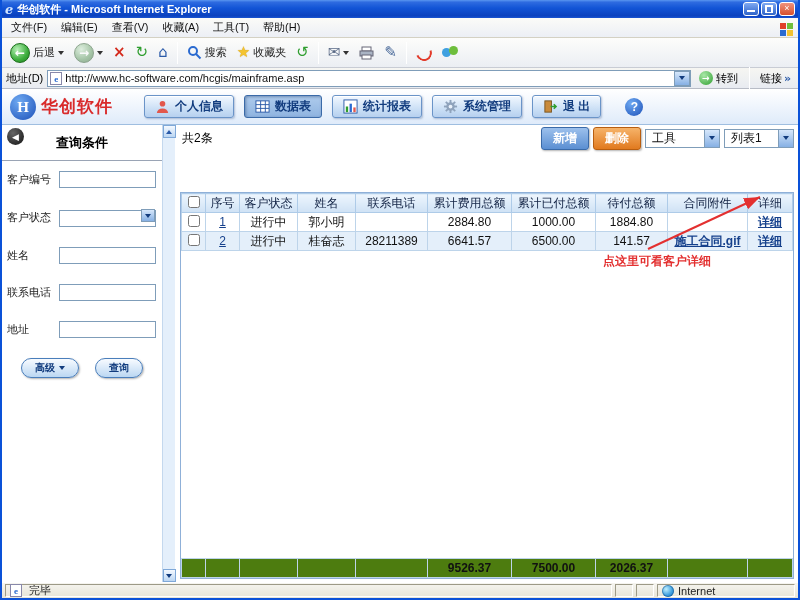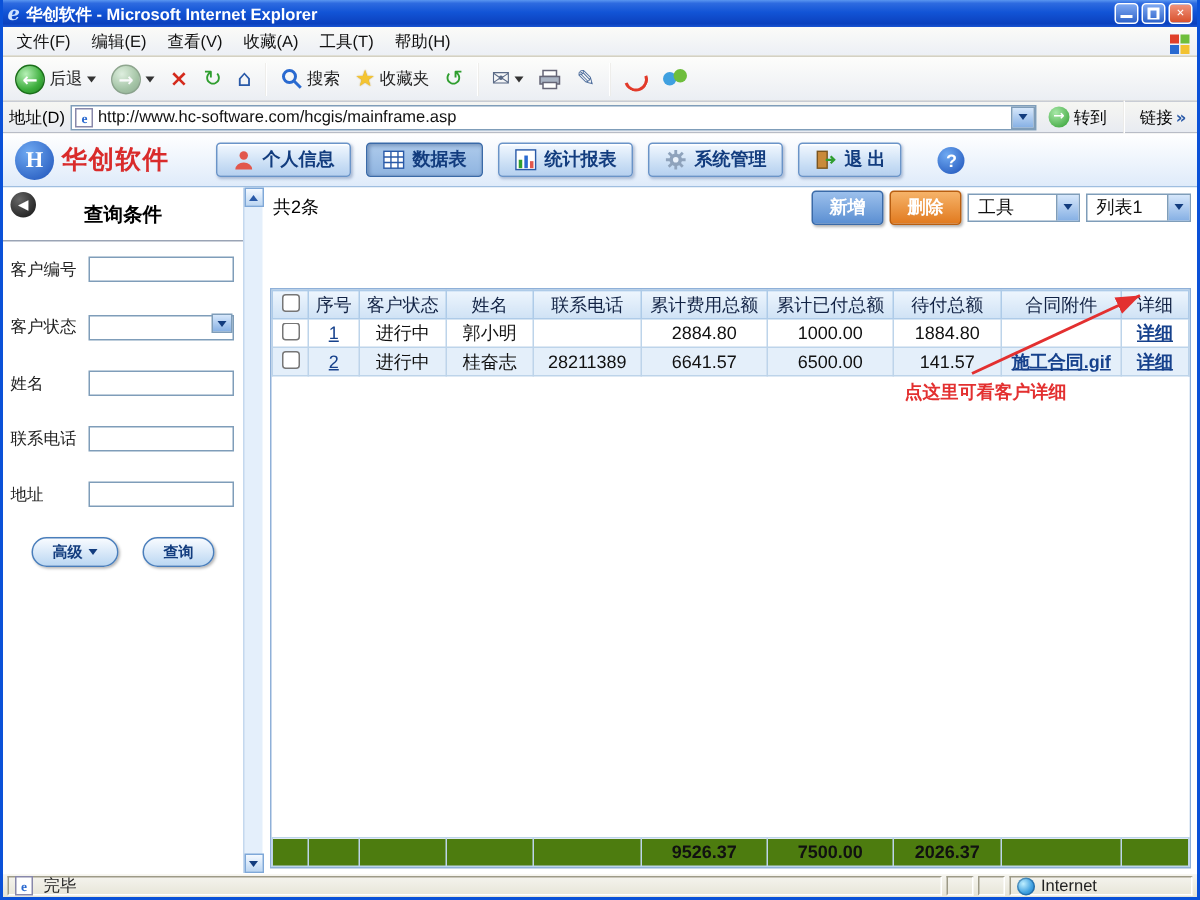--- a/index.html
+++ b/index.html
@@ -140,21 +140,21 @@
 
   .anno-text{position:absolute;left:428px;top:128px;color:#E33030;font-size:12px;font-weight:bold;white-space:nowrap;pointer-events:none;}
   .anno-svg{position:absolute;left:430px;top:58px;pointer-events:none;}
 
   
   .statusbar{height:16px;flex:0 0 16px;display:flex;gap:3px;padding:1px 3px;font-size:11px;color:#222;
     background:linear-gradient(180deg,#F6F5F0,#E6E4D6);border-top:1px solid #fff;align-items:stretch;}
   .pane{border:1px solid;border-color:#9D9A87 #FFF #FFF #9D9A87;display:flex;align-items:center;gap:4px;padding:0 4px;}
   .pane.grow{flex:1;}
   .pane.sm{width:18px;}
-  .pane.zone{width:122px;}
+  .pane.zone{width:138px;}
   .globe{width:12px;height:12px;border-radius:50%;background:radial-gradient(circle at 35% 35%,#BFEFFF,#3FA0E0 55%,#1C6FB8);
     box-shadow:inset 0 0 0 1px rgba(10,60,110,.4);}
 </style>
 </head>
 <body>
 
 <div class="window">
 
   <div class="titlebar">
     <span class="ie-e icon">e</span>

